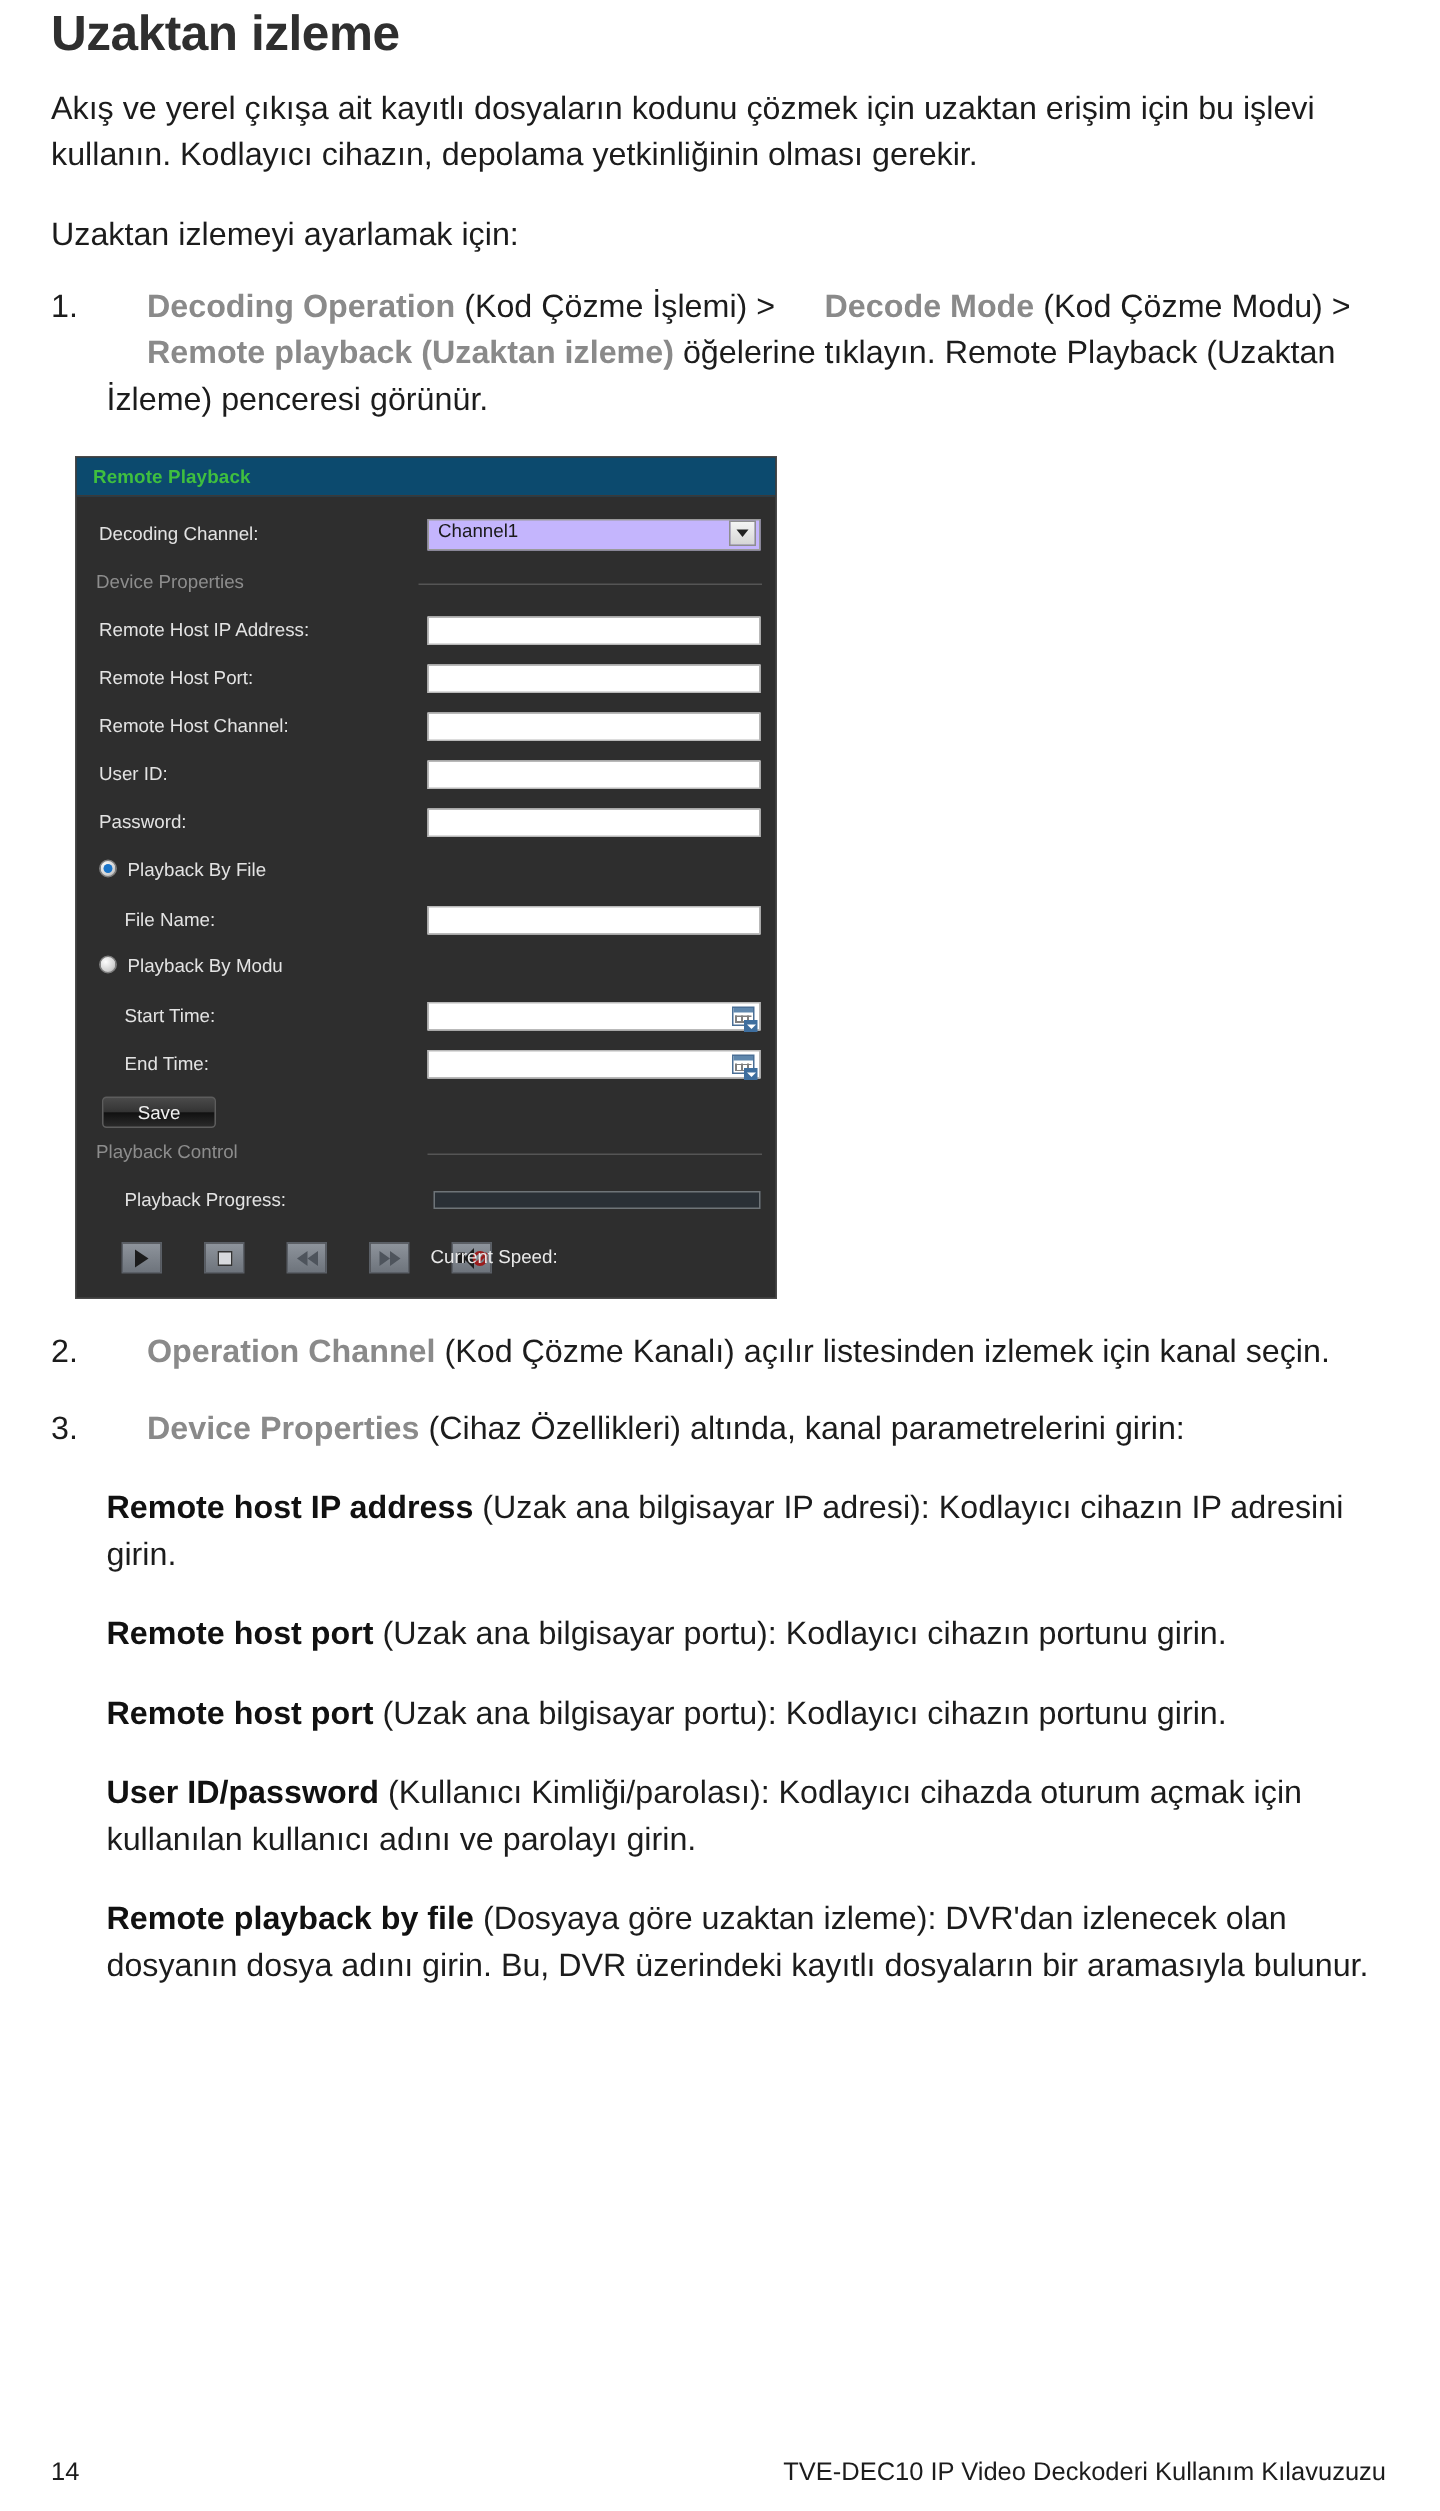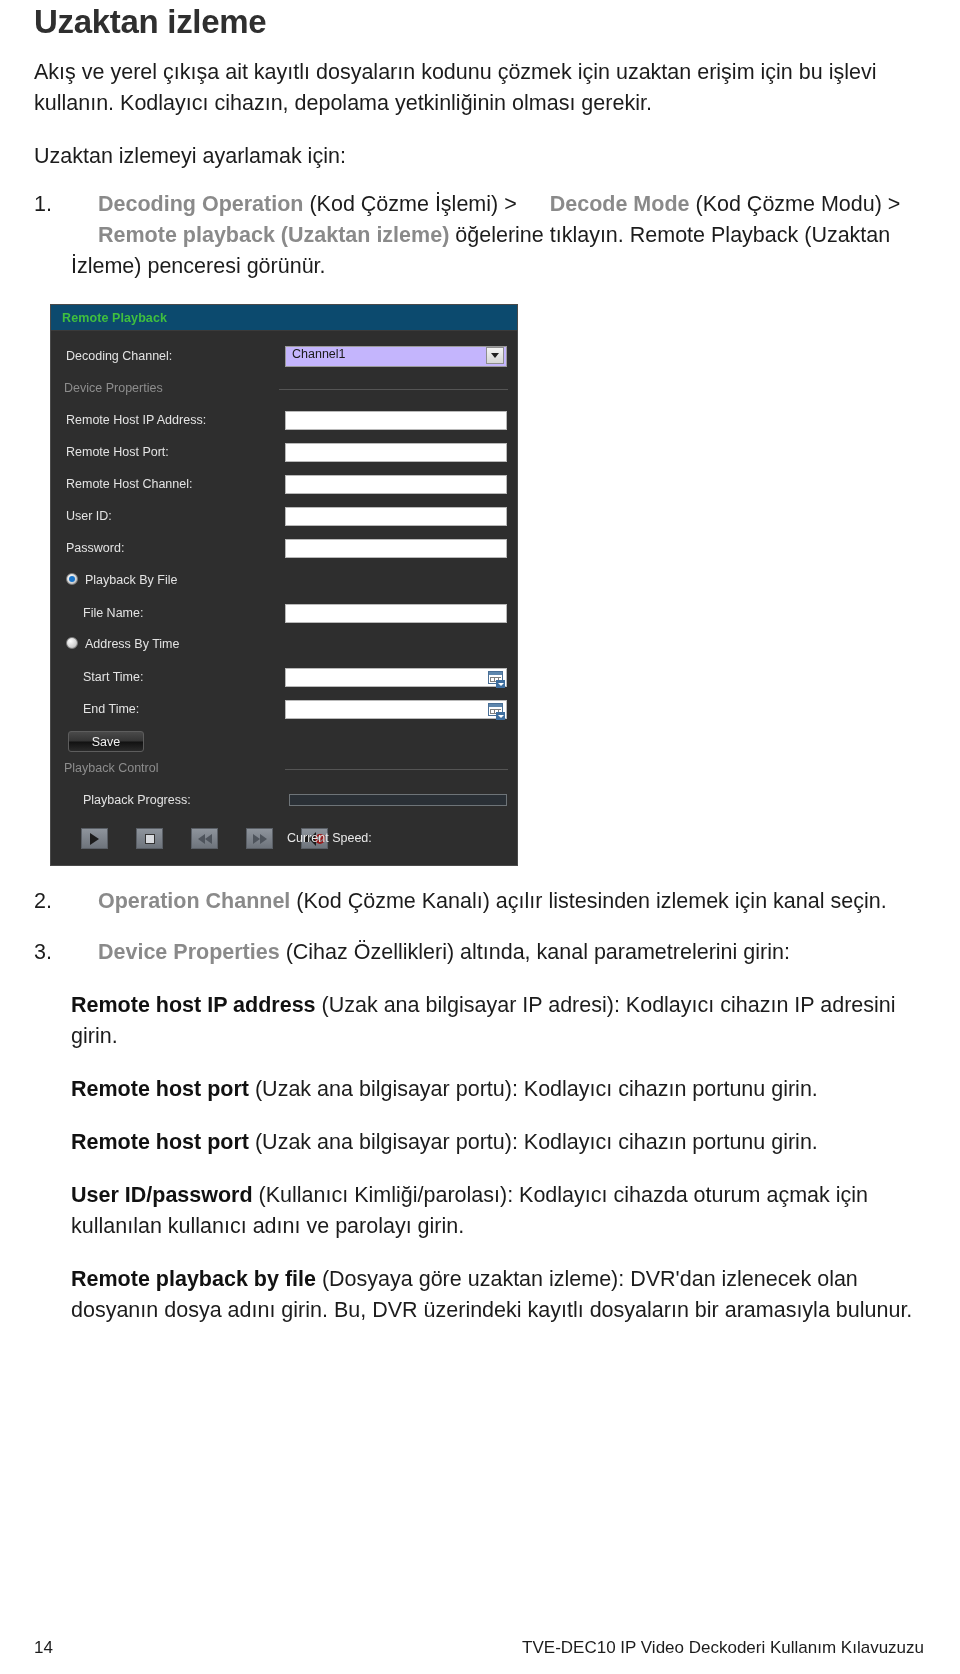--- a/index.html
+++ b/index.html
@@ -462,21 +462,21 @@
           <span class="rp-radio-label">Playback By File</span>
         </div>
 
         <div class="rp-row" style="top:273px;">
           <span class="rp-label indent">File Name:</span>
           <span class="rp-input" style="top:0px;"></span>
         </div>
 
         <div class="rp-row" style="top:305px;">
           <span class="rp-radio"></span>
-          <span class="rp-radio-label">Address By Time</span>
+          <span class="rp-radio-label">Playback By Modu</span>
         </div>
 
         <div class="rp-row" style="top:337px;">
           <span class="rp-label indent">Start Time:</span>
           <span class="rp-input" style="top:0px;">
             <span class="cal-btn">
               <span class="cal-glyph"></span>
               <span class="cal-drop">
                   <i></i>
                 </span>

